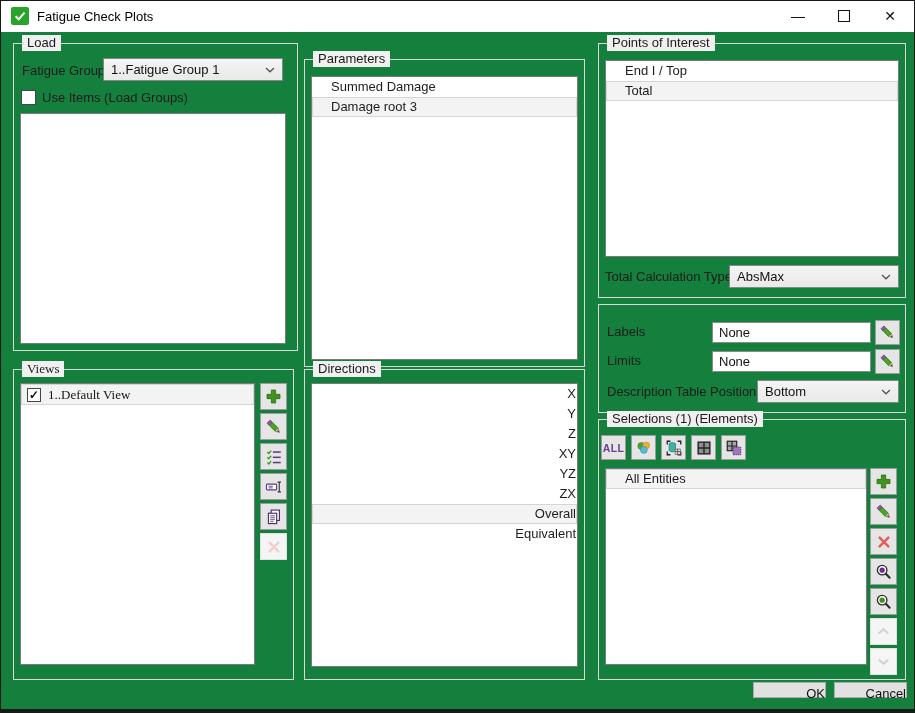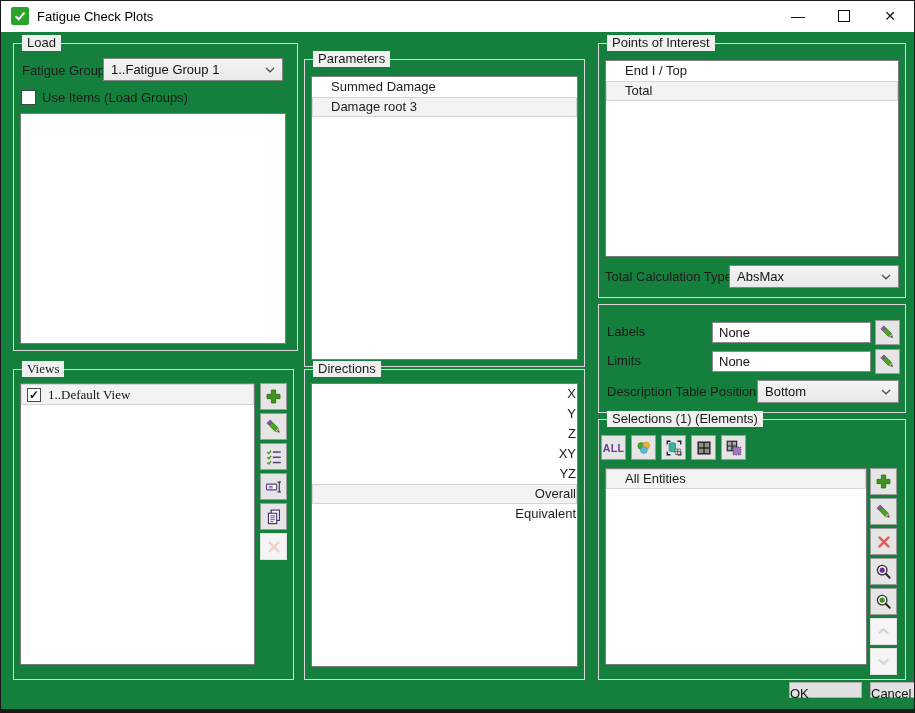--- a/index.html
+++ b/index.html
@@ -31,21 +31,21 @@
 
   .combo{position:absolute;box-sizing:border-box;background:linear-gradient(#f4f4f4,#e9e9e9);border:1px solid #868686;display:flex;align-items:center;justify-content:space-between;padding:0 7px;line-height:21px;color:#111;}
   .field{position:absolute;box-sizing:border-box;background:#fff;border:1px solid #8a8a8a;padding:0 6px;line-height:19px;color:#111;}
 
   .tbtn{position:absolute;box-sizing:border-box;width:27px;height:27px;background:#e5e5e5;border:1px solid #9b9b9b;display:flex;align-items:center;justify-content:center;}
   .tbtn.sm{width:25px;height:25px;}
   .tbtn.disabled{background:#f5f5f5;border-color:#e1e1e1;}
   .all-txt{color:#6a3d9a;font-weight:bold;font-size:10.5px;letter-spacing:.3px;}
   .red{color:#e05f5c}.pink{color:#f2d0d0}.pu{color:#6b2f8f}.gr{color:#3f8f1f}.lt{color:#d2d2d2}
 
-  .btn{position:absolute;box-sizing:border-box;width:73px;height:16px;background:#e1e1e1;border:1px solid #acacac;text-align:left;line-height:22px;color:#111;margin-left:36px;}
+  .btn{position:absolute;box-sizing:border-box;width:73px;height:16px;background:#e1e1e1;border:1px solid #acacac;text-align:right;line-height:22px;color:#111;}
   .defs{position:absolute;width:0;height:0;overflow:hidden;}
 </style>
 </head>
 <body>
 
 <svg class="defs" aria-hidden="true">
   <defs>
     <symbol id="icon-title-check" viewBox="0 0 24 24">
         <path d="M4.5 12.5l5.2 5.2 10-11.5" stroke="#fff" stroke-width="3.4" fill="none"></path>
       </symbol>
@@ -308,20 +308,21 @@
   </div>
 
   <div class="group" style="left:303px;top:368px;width:279px;height:309px;text-align:right;">
     <div class="group-label">Directions</div>
     <div class="listbox" style="left:6px;top:13px;width:267px;height:284px;">
       <div class="li">X</div>
       <div class="li">Y</div>
       <div class="li">Z</div>
       <div class="li">XY</div>
       <div class="li">YZ</div>
+      <div class="li">ZX</div>
       <div class="li sel">Overall</div>
       <div class="li">Equivalent</div>
     </div>
   </div>
 
   <div class="btn" style="left:752px;top:681px;">OK</div>
   <div class="btn" style="left:833px;top:681px;">Cancel</div>
 
 </div>
 

